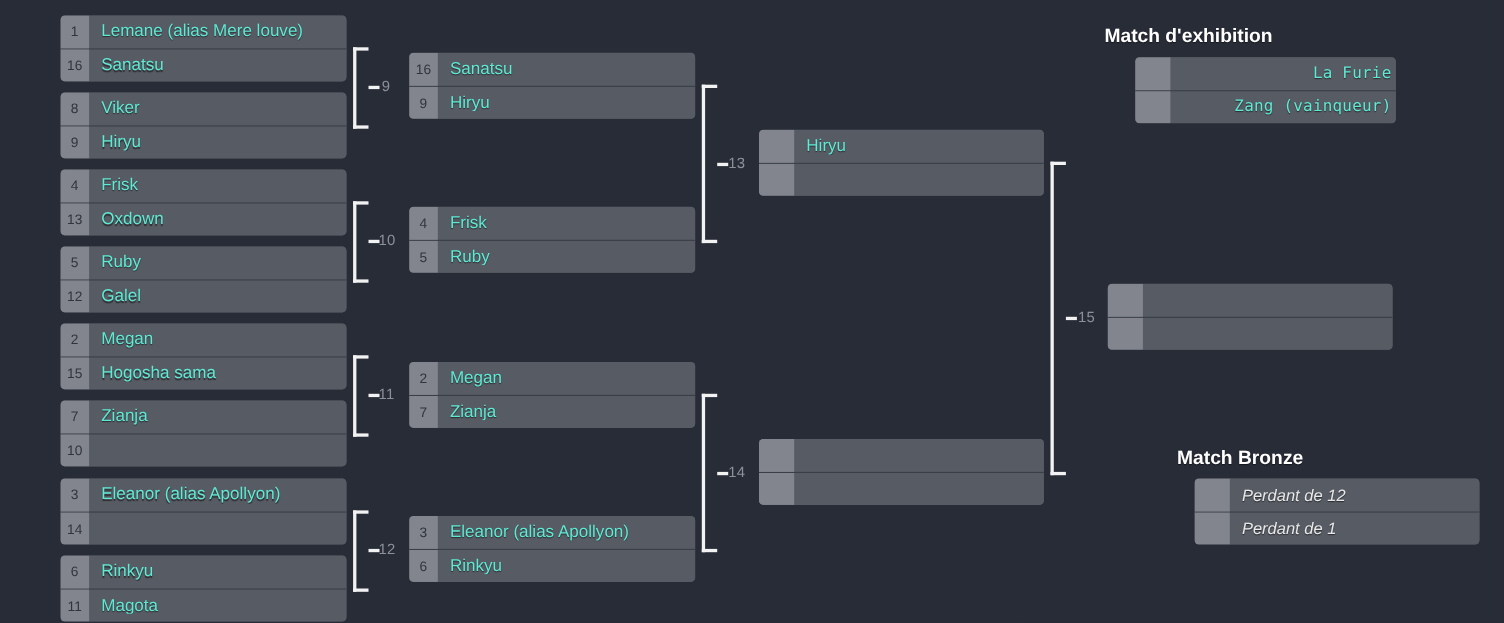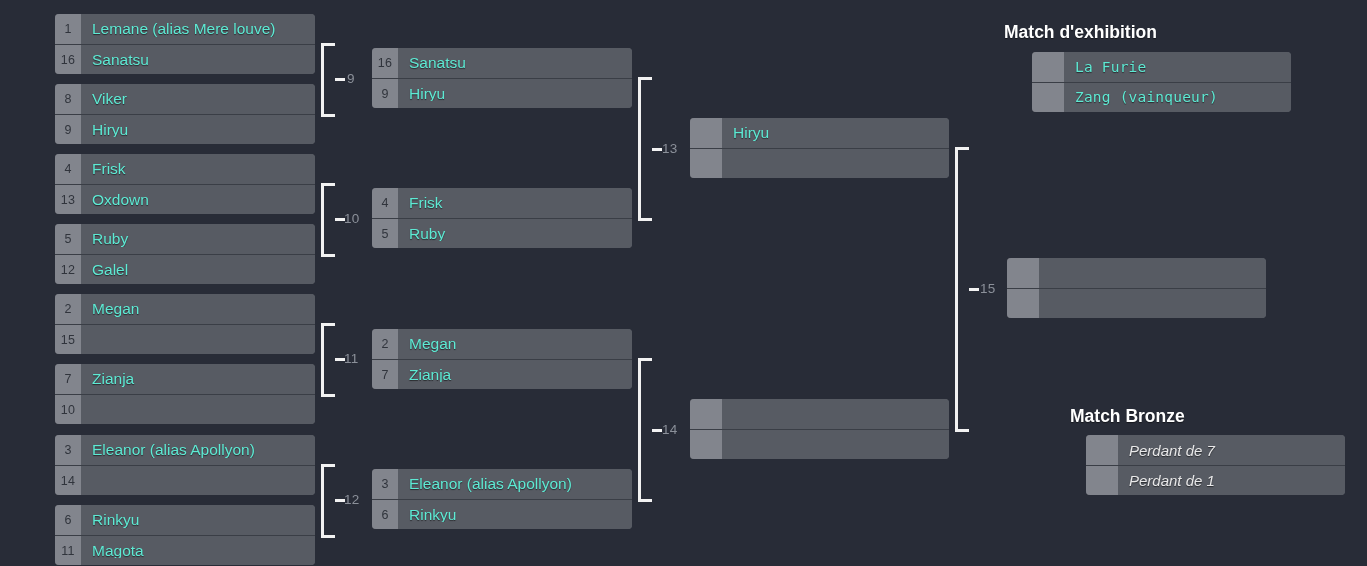--- a/index.html
+++ b/index.html
@@ -168,20 +168,21 @@
     </div>
   </div>
 
   <div class="match" style="left:55px; top:294px; width:260px;">
     <div class="slot">
       <span class="seed">2</span>
       <span class="pname">Megan</span>
     </div>
     <div class="slot">
       <span class="seed">15</span>
+      <span class="pname">Hogosha sama</span>
     </div>
   </div>
 
   <div class="match" style="left:55px; top:364px; width:260px;">
     <div class="slot">
       <span class="seed">7</span>
       <span class="pname">Zianja</span>
     </div>
     <div class="slot">
       <span class="seed">10</span>
@@ -309,37 +310,37 @@
       <span class="pname"></span>
     </div>
     <div class="slot">
       <span class="seed blank"></span>
       <span class="pname"></span>
     </div>
   </div>
 
   <div class="panel-title" style="left:1004px; top:22px;">Match d'exhibition</div>
 
-  <div class="match wide mono" style="left:1032px; top:52px; width:259px;">
+  <div class="match wide mono" style="left:1032px; top:52px; width:237px;text-align:right;">
     <div class="slot">
       <span class="seed blank"></span>
       <span class="pname">La Furie</span>
     </div>
     <div class="slot">
       <span class="seed blank"></span>
       <span class="pname">Zang  (vainqueur)</span>
     </div>
   </div>
 
   <div class="panel-title" style="left:1070px; top:406px;">Match Bronze</div>
 
   <div class="match wide ital" style="left:1086px; top:435px; width:259px;">
     <div class="slot">
       <span class="seed blank"></span>
-      <span class="pname">Perdant de 7</span>
+      <span class="pname">Perdant de 12</span>
     </div>
     <div class="slot">
       <span class="seed blank"></span>
       <span class="pname">Perdant de 1</span>
     </div>
   </div>
 
 </div>
 
 </body></html>

